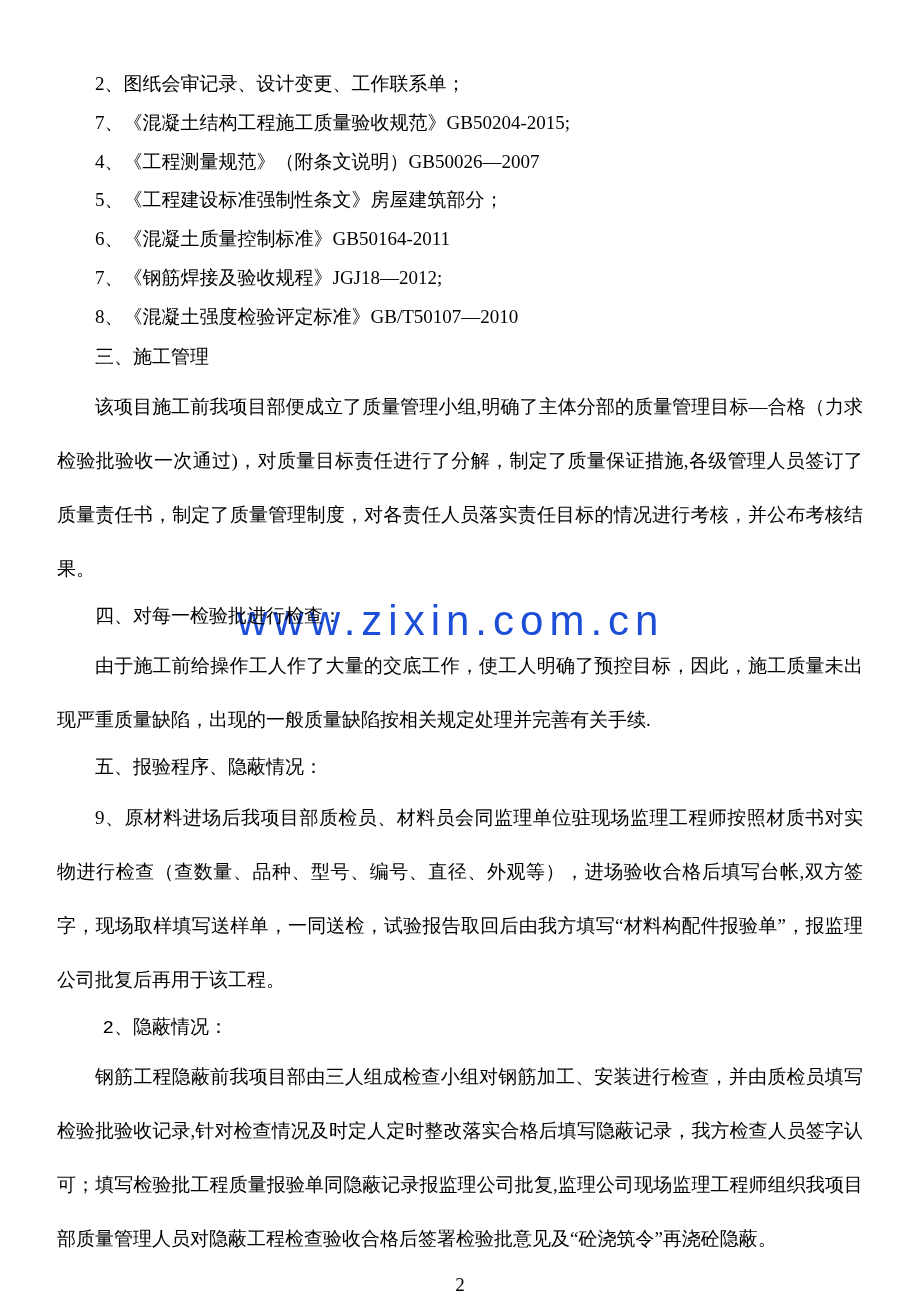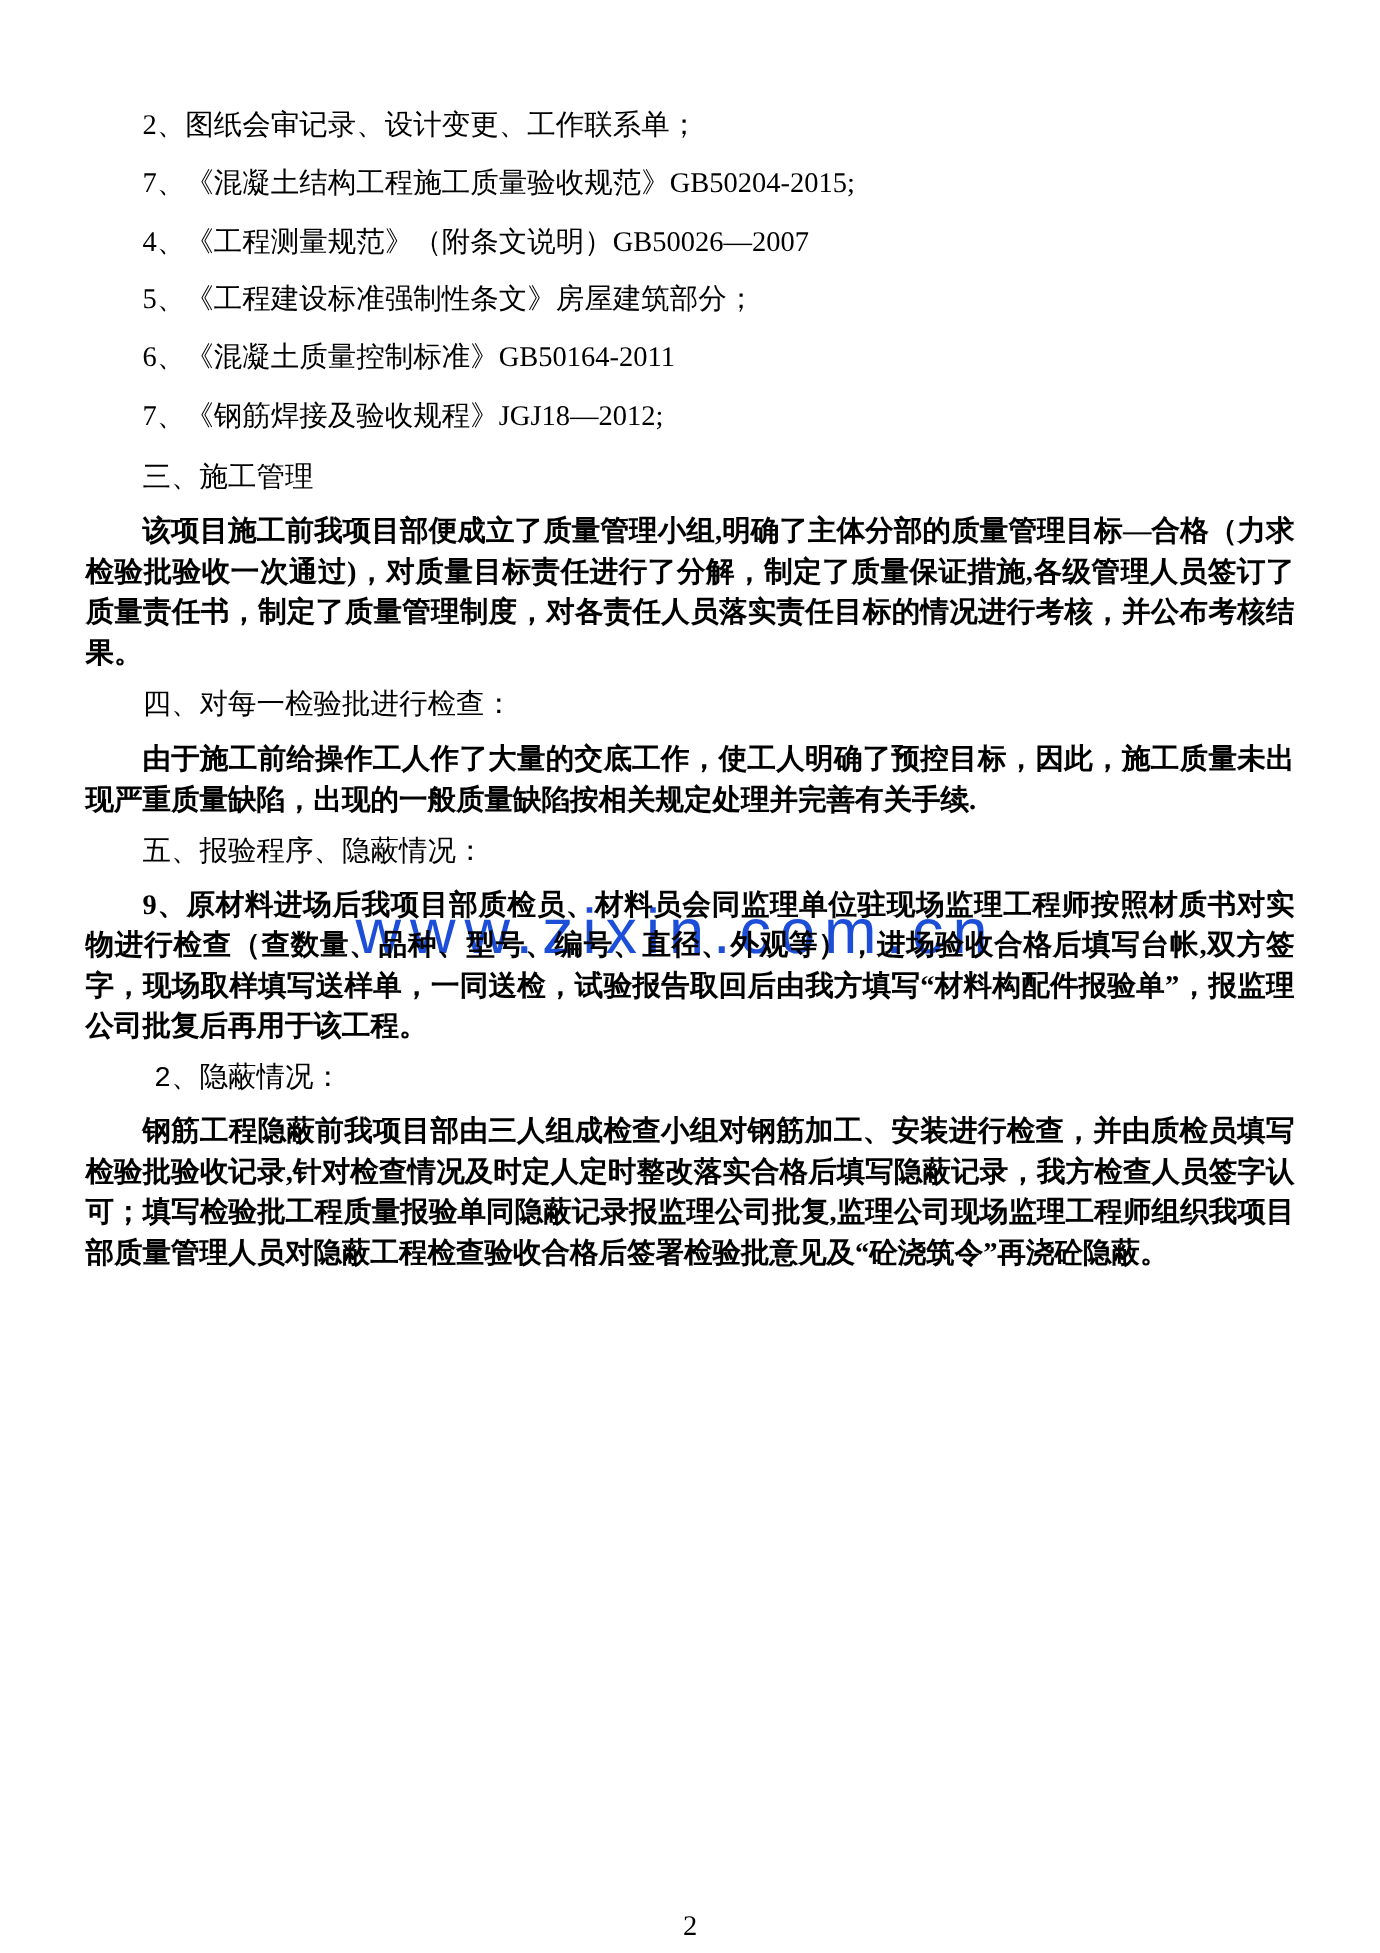--- a/index.html
+++ b/index.html
@@ -43,24 +43,23 @@
   .heading {
     line-height: 43.4px;
     text-indent: 2em;
     white-space: nowrap;
     font-family: Liberation Mono, monospace;
   }
   .heading.extra-indent {
     text-indent: 2.4em;
   }
   .para {
-    line-height: 27px;
+    line-height: 54px;
     text-indent: 2em;
     text-align: justify;
-    font-weight: bold;
   }
   .footer {
     position: absolute;
     left: 0;
     bottom: 6px;
     width: 100%;
     text-align: center;
     z-index: 1;
     font-size: 19px;
     line-height: 22px;
@@ -73,20 +72,21 @@
 
   <div class="watermark">www.zixin.com.cn</div>
 
   <div class="content">
     <div class="ref-item">2、图纸会审记录、设计变更、工作联系单；</div>
     <div class="ref-item">7、《混凝土结构工程施工质量验收规范》GB50204-2015;</div>
     <div class="ref-item">4、《工程测量规范》（附条文说明）GB50026—2007</div>
     <div class="ref-item">5、《工程建设标准强制性条文》房屋建筑部分；</div>
     <div class="ref-item">6、《混凝土质量控制标准》GB50164-2011</div>
     <div class="ref-item">7、《钢筋焊接及验收规程》JGJ18—2012;</div>
+    <div class="ref-item">8、《混凝土强度检验评定标准》GB/T50107—2010</div>
 
     <div class="heading">三、施工管理</div>
     <div class="para">该项目施工前我项目部便成立了质量管理小组,明确了主体分部的质量管理目标—合格（力求检验批验收一次通过)，对质量目标责任进行了分解，制定了质量保证措施,各级管理人员签订了质量责任书，制定了质量管理制度，对各责任人员落实责任目标的情况进行考核，并公布考核结果。</div>
 
     <div class="heading">四、对每一检验批进行检查：</div>
     <div class="para">由于施工前给操作工人作了大量的交底工作，使工人明确了预控目标，因此，施工质量未出现严重质量缺陷，出现的一般质量缺陷按相关规定处理并完善有关手续.</div>
 
     <div class="heading">五、报验程序、隐蔽情况：</div>
     <div class="para">9、原材料进场后我项目部质检员、材料员会同监理单位驻现场监理工程师按照材质书对实物进行检查（查数量、品种、型号、编号、直径、外观等），进场验收合格后填写台帐,双方签字，现场取样填写送样单，一同送检，试验报告取回后由我方填写“材料构配件报验单”，报监理公司批复后再用于该工程。</div>
 

